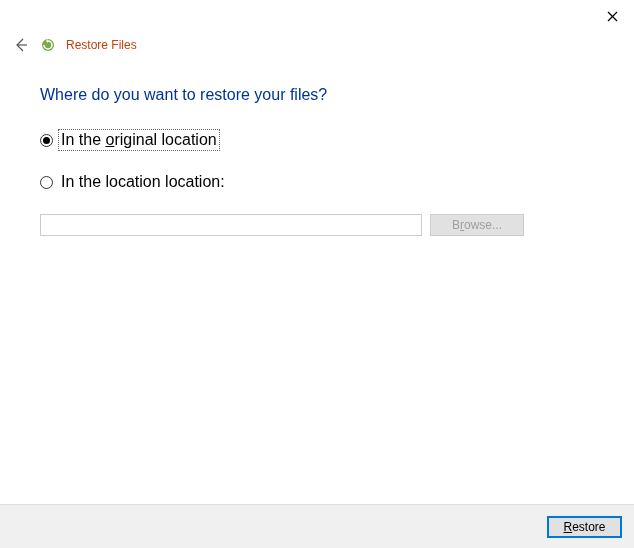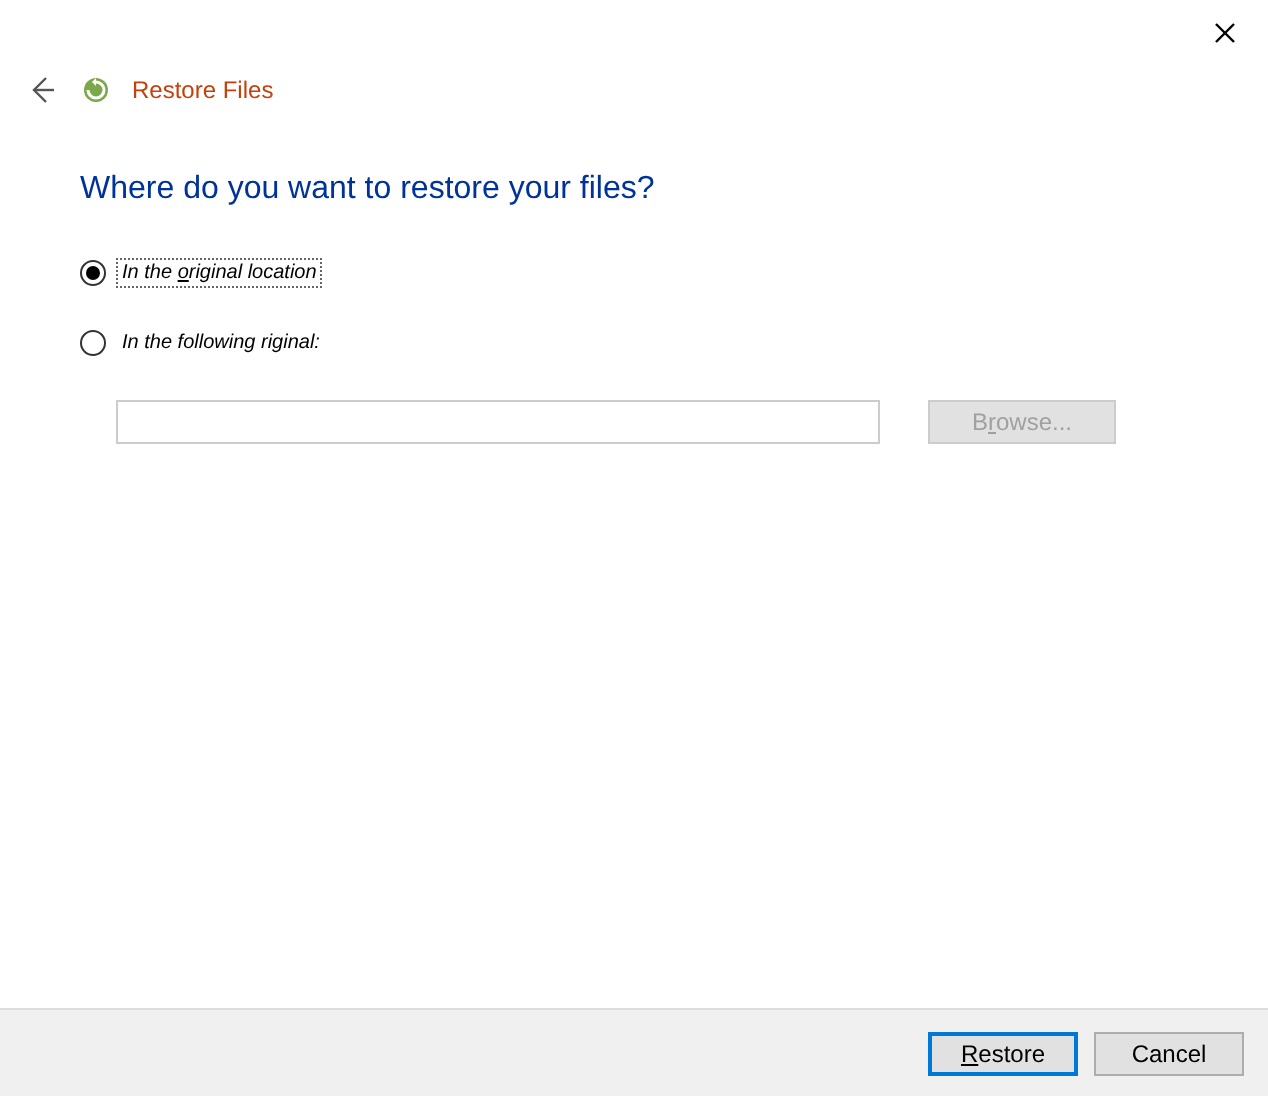--- a/index.html
+++ b/index.html
@@ -81,32 +81,30 @@
   }
   .radio.selected::after {
     content: "";
     position: absolute;
     top: 2px; left: 2px;
     width: 7px; height: 7px;
     background: #000;
     border-radius: 50%;
   }
   .radio-label {
-    font-size: 10px;
+    font-size: 16px;
     color: #000;
     padding: 1px 2px;
-    font-style: italic;
   }
   .radio-label.focused {
     outline: 1px dotted #666;
   }
   .path-row {
     display: flex;
-    gap: 24px;
-    margin-left: 18px;
+    gap: 8px;
     margin-top: 6px;
   }
   .path-input {
     width: 382px;
     height: 22px;
     border: 1px solid #ccc;
     background: #fff;
     padding: 2px 4px;
     font-family: inherit;
     font-size: 12px;
@@ -193,34 +191,33 @@
 <div class="content">
   <div class="heading">Where do you want to restore your files?</div>
 
   <div class="radio-row">
     <span class="radio selected"></span>
     <span class="radio-label focused">In the <u>o</u>riginal location</span>
   </div>
 
   <div class="radio-row">
     <span class="radio"></span>
-    <span class="radio-label">In the following riginal:</span>
+    <span class="radio-label">In the location location:</span>
   </div>
 
   <div class="path-row">
     <input class="path-input" type="text" value="" style="">
     <div class="browse-btn">B<u>r</u>owse...</div>
   </div>
 </div>
 
 <svg class="arrow-annotation" width="110" height="20">
   <defs>
     <marker id="ahead" markerWidth="10" markerHeight="10" refX="8" refY="3" orient="auto">
       <path d="M0,0 L9,3 L0,6 Z" fill="#d40000"></path>
     </marker>
   </defs>
   <line x1="2" y1="10" x2="98" y2="10" stroke="#d40000" stroke-width="4" marker-end="url(#ahead)"></line>
 </svg>
 
 <div class="footer">
   <div class="btn primary"><u>R</u>estore</div>
-  <div class="btn">Cancel</div>
 </div>
 
 </body></html>

